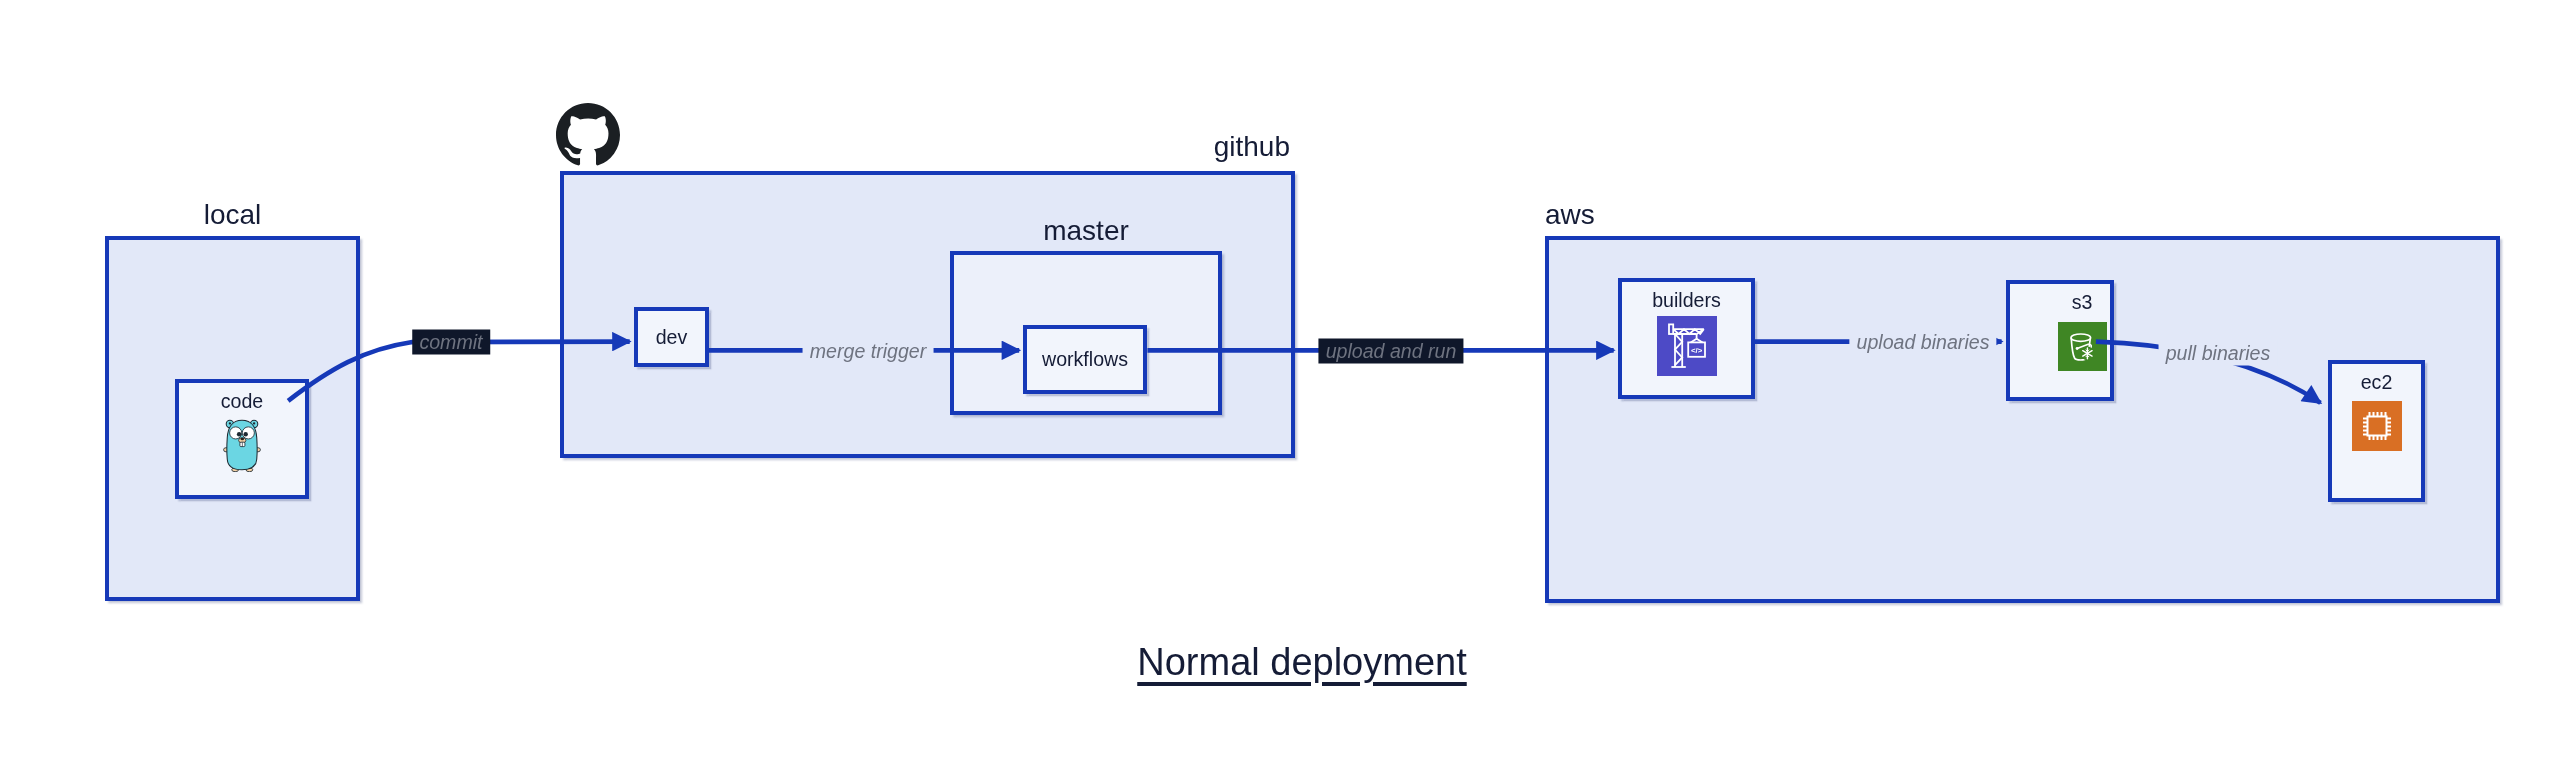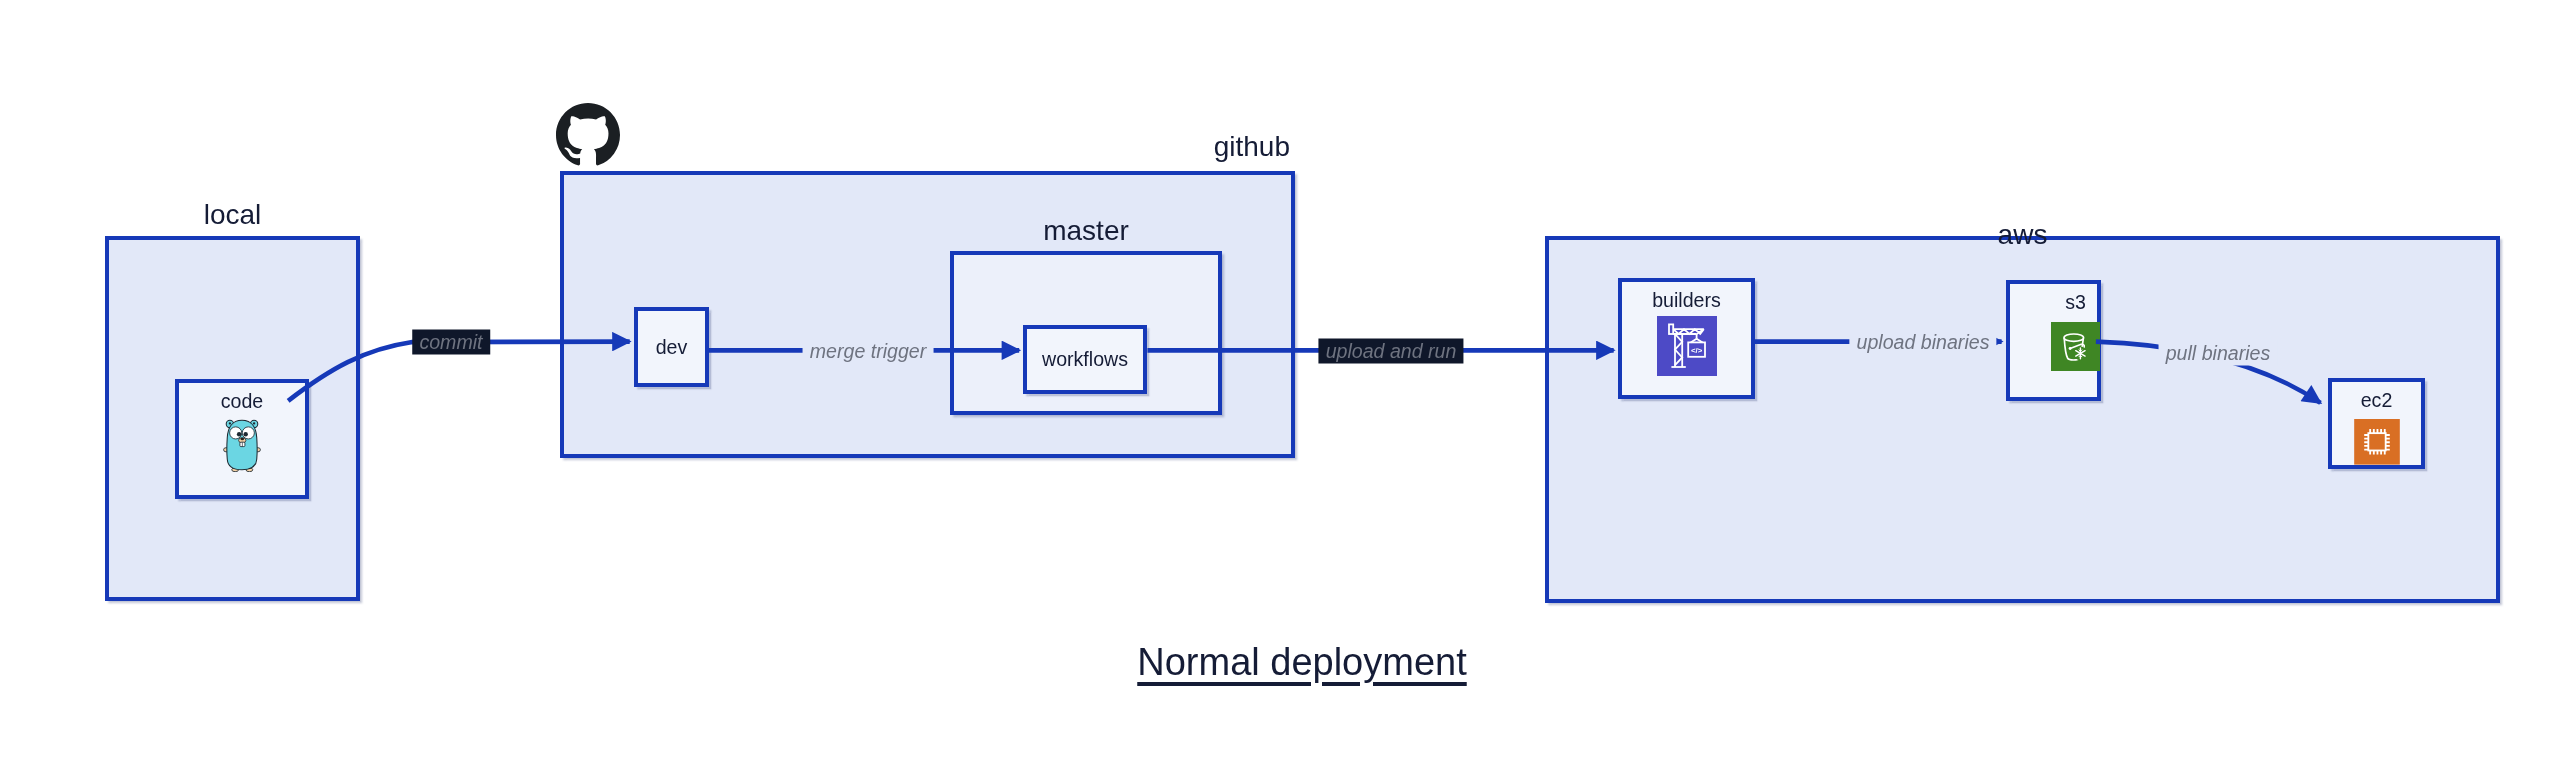--- a/index.html
+++ b/index.html
@@ -14,37 +14,37 @@
 
   #panel-local  {left:105px;  top:236px; width:255px;  height:365px;}
   #panel-github {left:560px; top:171px; width:735px; height:287px;}
   #panel-master {left:950px; top:251px; width:272px;  height:164px;}
   #panel-aws    {left:1545px; top:236px; width:955px; height:367px;}
 
   .panel-label{position:absolute;font-size:28px;line-height:33px;color:var(--text-navy);z-index:2;}
   #label-local  {left:105px;  top:198px; width:255px;  text-align:center;}
   #label-github {left:1084px; top:130px; width:206px;  text-align:right;}
   #label-master {left:950px; top:214px; width:272px;  text-align:center;}
-  #label-aws    {left:1545px; top:198px; width:955px; text-align:center;margin-top:20px;}
+  #label-aws    {left:1545px; top:198px; width:955px; }
 
   
   .node{position:absolute;box-sizing:border-box;background:var(--node-fill);
         border:4.1px solid var(--border-blue);
         box-shadow:2.6px 2.6px 1.5px rgba(43,57,111,0.25);
         display:flex;flex-direction:column;align-items:center;z-index:3;}
   .node-label{font-weight:normal;font-size:19.6px;color:var(--text-navy);white-space:nowrap;}
   .node.top-label{padding-top:7.2px;}
   .node.centered{justify-content:center;}
 
   #node-code     {left:175px;  top:379px; width:134px; height:120px;}
-  #node-dev      {left:634px; top:307px; width:75px; height:80px;}
+  #node-dev      {left:634px; top:307px; width:75px; height:60px;}
   #node-workflows{left:1023px; top:325px; width:124px; height:69px;}
   #node-builders {left:1618px; top:278px; width:137px; height:121px;}
-  #node-s3       {left:2006px; top:280px; width:95px; height:121px;padding-left:44px;}
-  #node-ec2      {left:2328px; top:378px; width:97px; height:91px;text-align:center;}
+  #node-s3       {left:2006px; top:280px; width:108px; height:121px;padding-left:44px;}
+  #node-ec2      {left:2328px; top:360px; width:97px; height:142px;text-align:center;}
 
   .node-icon{margin-top:4.1px;}
 
   
   #edge-svg{position:absolute;left:0;top:0;width:2604px;height:781px;z-index:4;pointer-events:none;}
   .edge{stroke:var(--border-blue);stroke-width:9;fill:none;}
   .arrowhead{fill:var(--border-blue);}
 
   .edge-label{position:absolute;transform:translate(-50%,-50%);
               font-style:italic;font-size:19.6px;color:var(--edge-label-gray);

